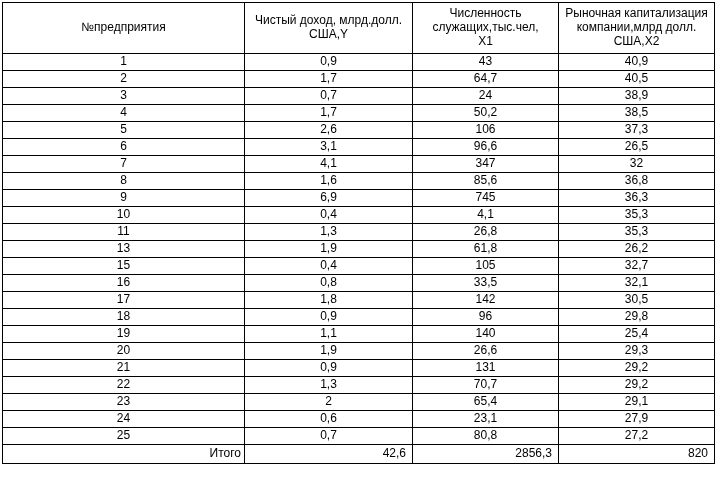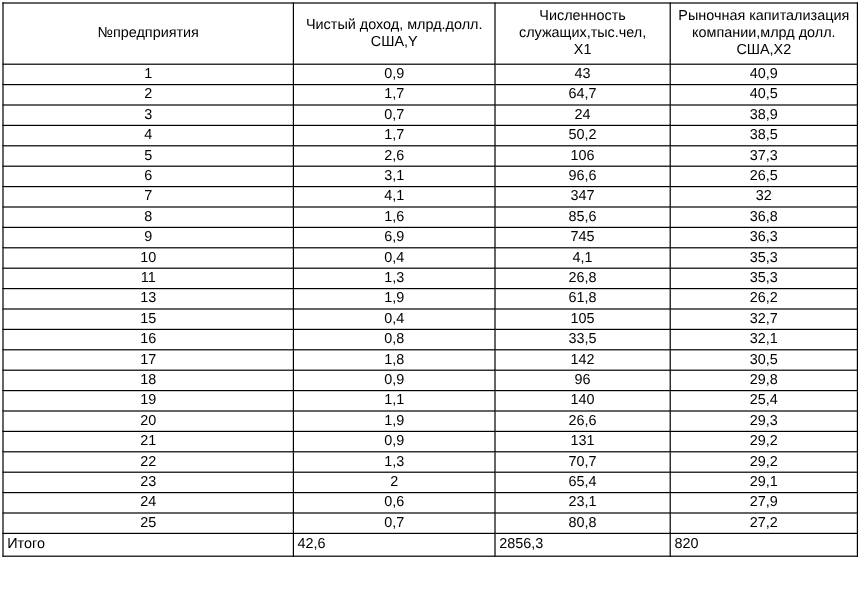--- a/index.html
+++ b/index.html
@@ -46,23 +46,24 @@
   col.c3 { width: 156px; }
 
   tbody td {
     height: 14px;
     text-align: center;
   }
   tfoot td {
     height: 16px;
   }
   tfoot td.label {
-    text-align: left;
+    text-align: right;
   }
   tfoot td.num {
+    text-align: right;
     padding-right: 6px;
   }
 </style>
 </head>
 <body>
 
 <div class="sheet">
   <table class="data">
     <colgroup>
       <col class="c0">

